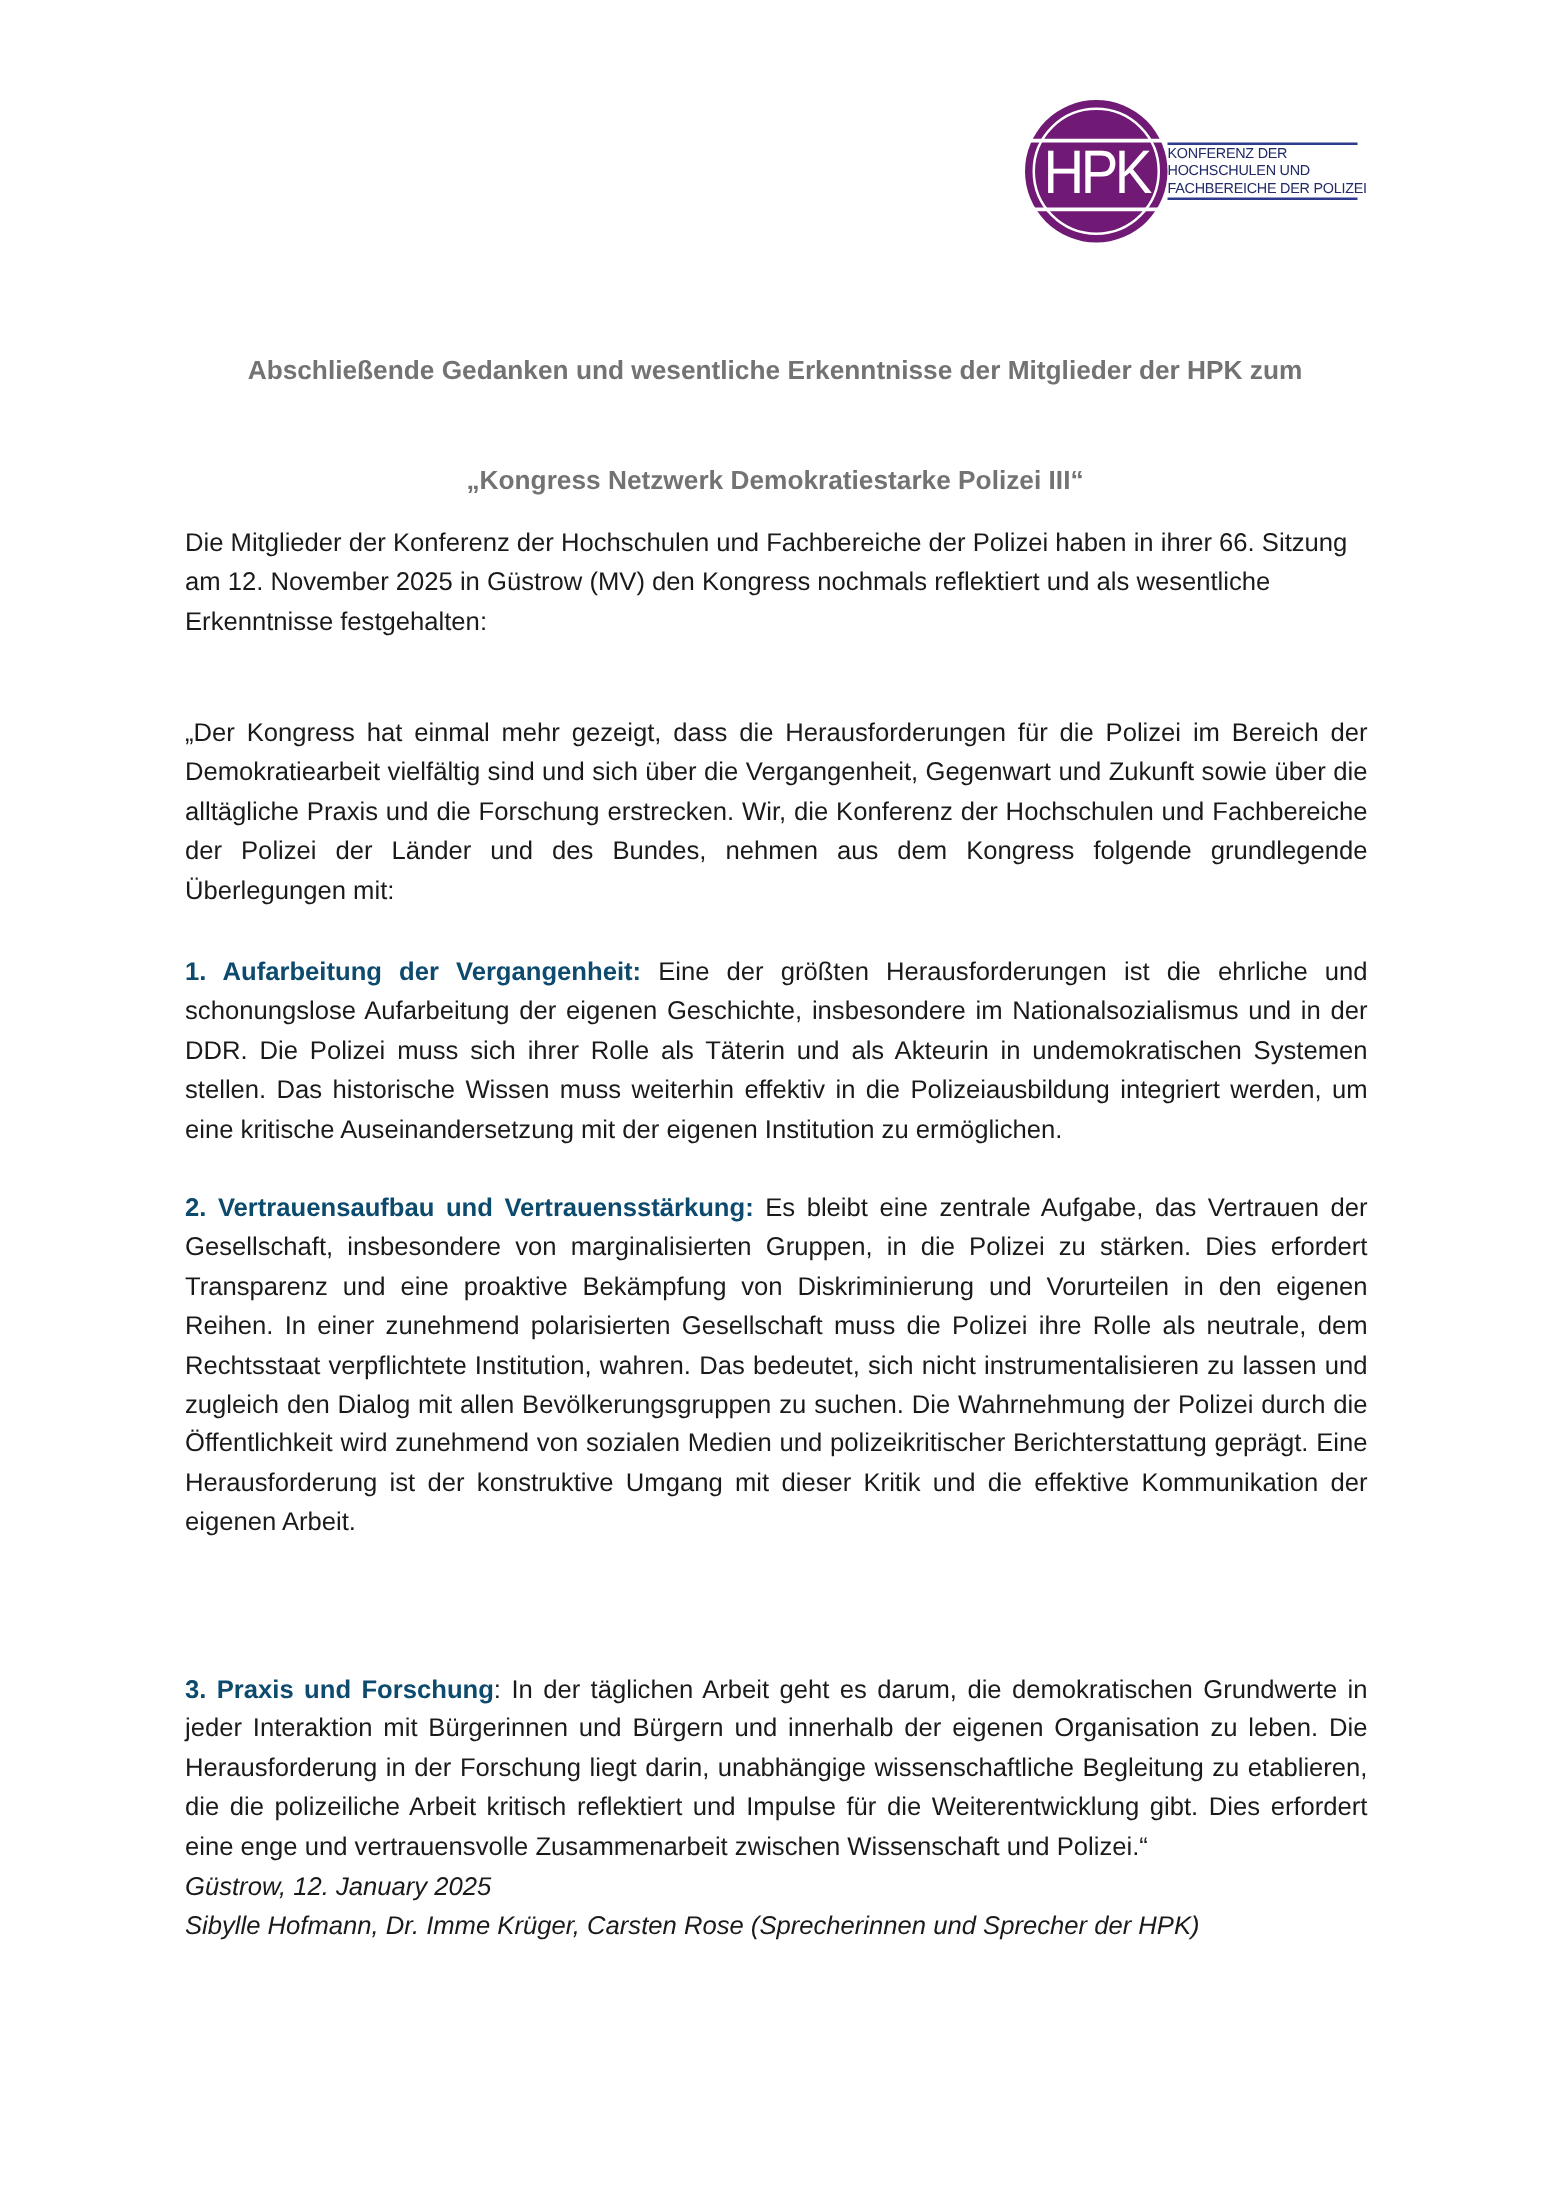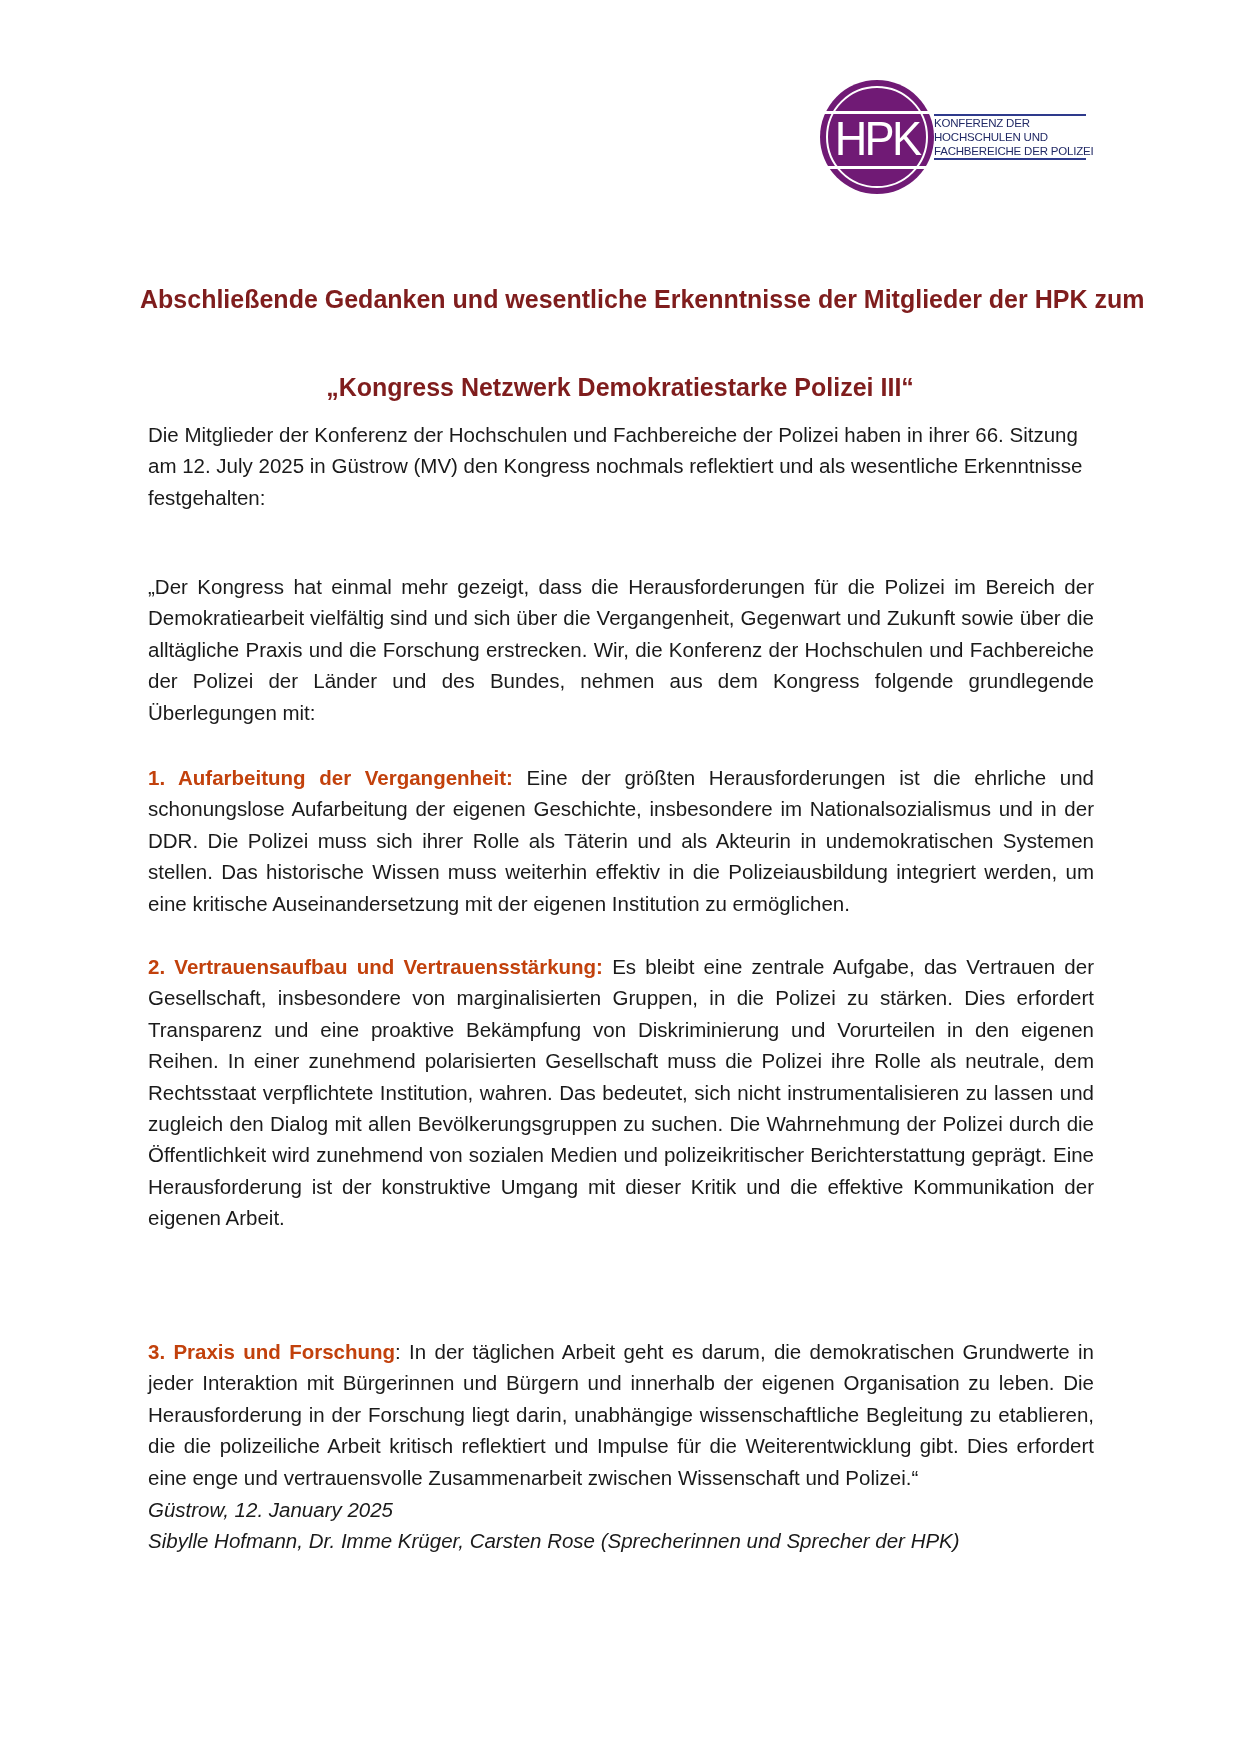--- a/index.html
+++ b/index.html
@@ -12,25 +12,25 @@
                  border: 2px solid #ffffff; }
     .logo-band { position: absolute; left: 4px; top: 31px; width: 106px; height: 52px; border-top: 3px solid #ffffff; border-bottom: 3px solid #ffffff; }
     .logo-letters { position: absolute; left: 0; top: 30px; width: 114px; text-align: center; color: #ffffff;
                     font-family: "Liberation Sans", sans-serif; font-size: 49px; letter-spacing: -3px; line-height: 56px;
                     transform: scaleX(0.92); }
     .logo-text { position: absolute; left: 114px; top: 34px; width: 152px; }
     .logo-rule { height: 2px; background: #2e3a8c; }
     .logo-line { font-family: Liberation Sans, sans-serif; font-size: 11.5px; line-height: 14px; color: #222a66;
                  white-space: nowrap; letter-spacing: -0.2px; }
     .doc-title { position: absolute; left: 140px; width: 960px; text-align: center; font-weight: bold;
-                 font-size: 25px; color: #7f1d1d; white-space: nowrap; }
+                 font-size: 21px; color: #737373; white-space: nowrap; }
     .block { position: absolute; left: 148px; width: 946px; font-size: 20.5px; line-height: 31.4px; color: #1a1a1a; }
     .justify { text-align: justify; }
     .sig { font-style: italic; }
-    b { font-weight: bold; color: #c2410c; }
+    b { font-weight: bold; color: #0c4a6e; }
   </style>
 </head>
 <body>
 
 <div class="logo">
   <div class="logo-circle">
     <div class="logo-ring"></div>
     <div class="logo-band"></div>
     <div class="logo-letters">HPK</div>
   </div>
@@ -39,21 +39,21 @@
     <div class="logo-line">KONFERENZ DER</div>
     <div class="logo-line">HOCHSCHULEN UND</div>
     <div class="logo-line">FACHBEREICHE DER POLIZEI</div>
     <div class="logo-rule"></div>
   </div>
 </div>
 
 <div class="doc-title" style="top:285px;">Abschließende Gedanken und wesentliche Erkenntnisse der Mitglieder der HPK zum</div>
 <div class="doc-title" style="top:328px;margin-top:45px;">„Kongress Netzwerk Demokratiestarke Polizei III“</div>
 
-<div class="block" style="top:419px;">Die Mitglieder der Konferenz der Hochschulen und Fachbereiche der Polizei haben in ihrer 66. Sitzung am 12. July 2025 in Güstrow (MV) den Kongress nochmals reflektiert und als wesentliche Erkenntnisse festgehalten:</div>
+<div class="block" style="top:419px;">Die Mitglieder der Konferenz der Hochschulen und Fachbereiche der Polizei haben in ihrer 66. Sitzung am 12. November 2025 in Güstrow (MV) den Kongress nochmals reflektiert und als wesentliche Erkenntnisse festgehalten:</div>
 
 <div class="block justify" style="top:571px;">„Der Kongress hat einmal mehr gezeigt, dass die Herausforderungen für die Polizei im Bereich der Demokratiearbeit vielfältig sind und sich über die Vergangenheit, Gegenwart und Zukunft sowie über die alltägliche Praxis und die Forschung erstrecken. Wir, die Konferenz der Hochschulen und Fachbereiche der Polizei der Länder und des Bundes, nehmen aus dem Kongress folgende grundlegende Überlegungen mit:</div>
 
 <div class="block justify" style="top:762px;">
   <b>1. Aufarbeitung der Vergangenheit:</b><span> Eine der größten Herausforderungen ist die ehrliche und schonungslose Aufarbeitung der eigenen Geschichte, insbesondere im Nationalsozialismus und in der DDR. Die Polizei muss sich ihrer Rolle als Täterin und als Akteurin in undemokratischen Systemen stellen. Das historische Wissen muss weiterhin effektiv in die Polizeiausbildung integriert werden, um eine kritische Auseinandersetzung mit der eigenen Institution zu ermöglichen.</span>
 </div>
 
 <div class="block justify" style="top:951px;">
   <b>2. Vertrauensaufbau und Vertrauensstärkung:</b><span> Es bleibt eine zentrale Aufgabe, das Vertrauen der Gesellschaft, insbesondere von marginalisierten Gruppen, in die Polizei zu stärken. Dies erfordert Transparenz und eine proaktive Bekämpfung von Diskriminierung und Vorurteilen in den eigenen Reihen. In einer zunehmend polarisierten Gesellschaft muss die Polizei ihre Rolle als neutrale, dem Rechtsstaat verpflichtete Institution, wahren. Das bedeutet, sich nicht instrumentalisieren zu lassen und zugleich den Dialog mit allen Bevölkerungsgruppen zu suchen. Die Wahrnehmung der Polizei durch die Öffentlichkeit wird zunehmend von sozialen Medien und polizeikritischer Berichterstattung geprägt. Eine Herausforderung ist der konstruktive Umgang mit dieser Kritik und die effektive Kommunikation der eigenen Arbeit.</span>
 </div>

